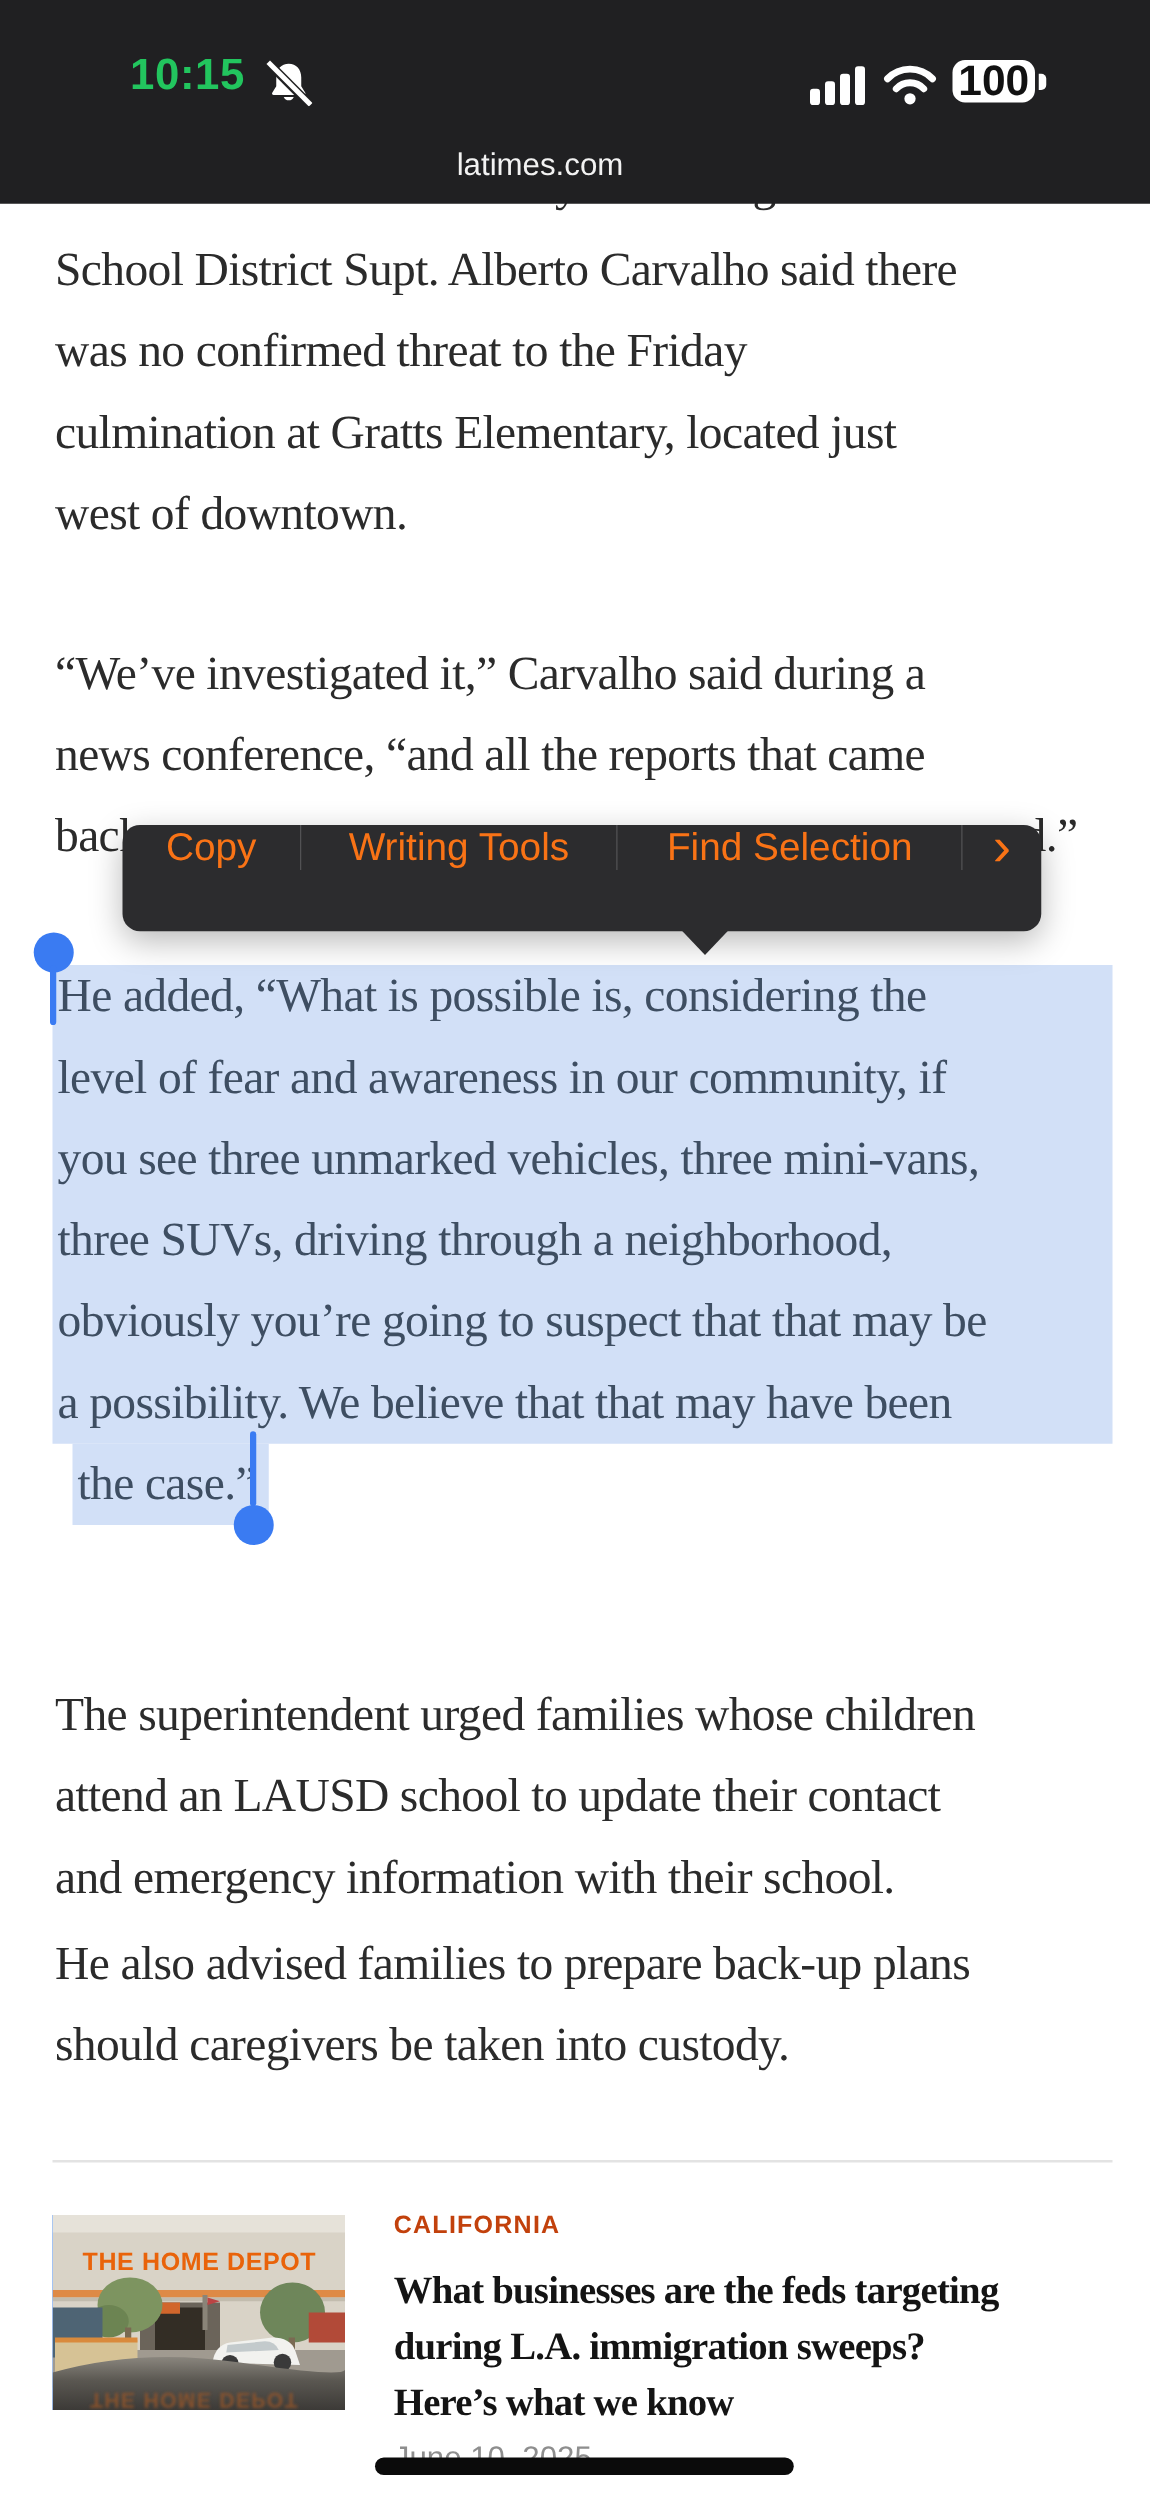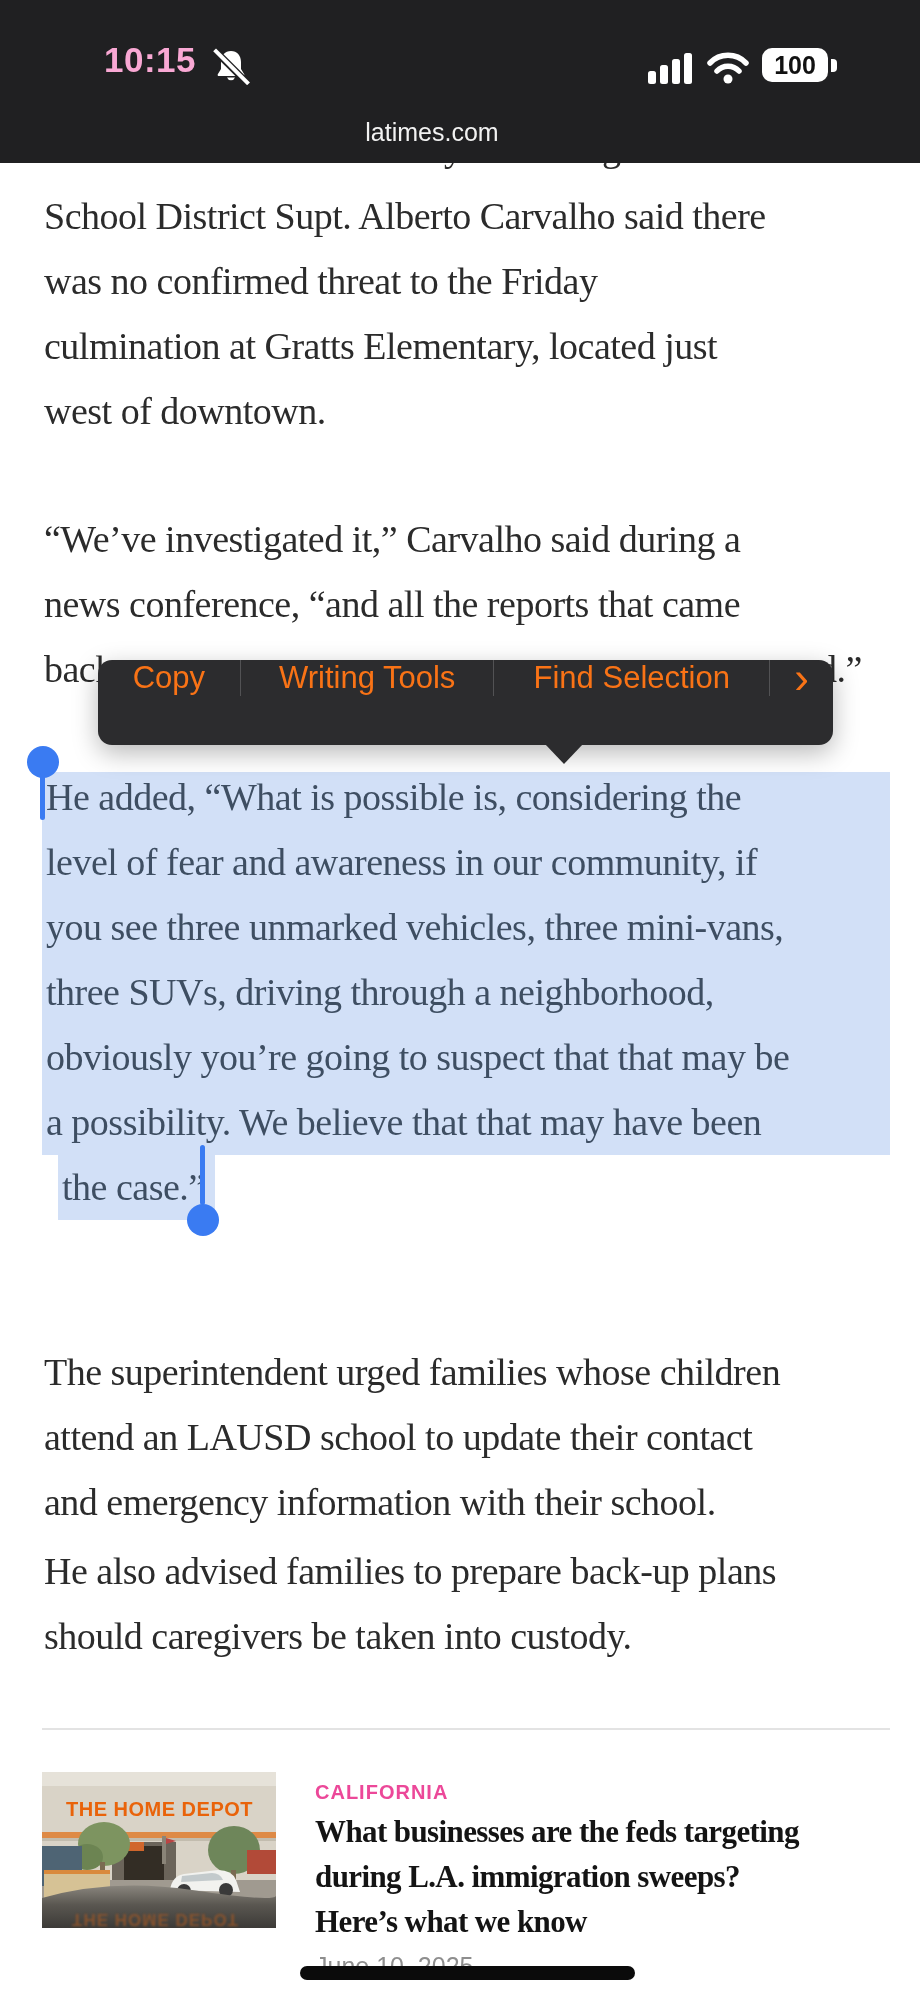--- a/index.html
+++ b/index.html
@@ -9,31 +9,31 @@
     font-family:"Liberation Serif","DejaVu Serif",serif;
   }
   
   .top-chrome{
     position:absolute;left:0;top:0;width:920px;height:163px;
     background:#202022;z-index:10;
   }
   .time{
     position:absolute;left:104px;top:40px;
     font-family:"Liberation Sans","DejaVu Sans",sans-serif;
-    font-size:35px;font-weight:700;color:#f9a8d4;letter-spacing:.5px;
+    font-size:35px;font-weight:700;color:#22c55e;letter-spacing:.5px;
   }
   .bell-icon{position:absolute;left:212px;top:47px;width:38px;height:38px;}
   .signal-icon{position:absolute;left:648px;top:52px;width:46px;height:32px;}
   .wifi-icon{position:absolute;left:706px;top:52px;width:44px;height:32px;}
   .battery{
     position:absolute;left:762px;top:48px;width:66px;height:34px;
     background:#ffffff;border-radius:10px;
     display:flex;align-items:center;justify-content:center;
     font-family:"Liberation Sans","DejaVu Sans",sans-serif;
-    font-size:25px;font-weight:700;color:#111;
+    font-size:34px;font-weight:700;color:#111;
   }
   .battery-nub{
     position:absolute;left:831px;top:59px;width:6px;height:13px;
     background:#ffffff;border-radius:0 4px 4px 0;
   }
   .url-text{
     position:absolute;left:0;top:118px;width:864px;text-align:center;
     font-family:"Liberation Sans","DejaVu Sans",sans-serif;
     font-size:25px;font-weight:500;color:#f2f2f2;
   }
@@ -96,21 +96,21 @@
   .article-divider{
     position:absolute;left:42px;top:1728px;width:848px;height:2px;background:#e3e3e3;
   }
   .card-thumb{
     position:absolute;left:42px;top:1772px;width:234px;height:156px;
     overflow:hidden;background:#3b82f6;
   }
   .card-kicker{
     position:absolute;left:315px;top:1769px;
     font-family:"Liberation Sans","DejaVu Sans",sans-serif;
-    font-size:20px;font-weight:700;letter-spacing:1px;color:#ec4899;margin-top:12px;
+    font-size:20px;font-weight:700;letter-spacing:1px;color:#c2410c;
   }
   .card-headline{
     position:absolute;left:315px;top:1809px;width:575px;
     font-size:31px;font-weight:700;line-height:45px;letter-spacing:-0.6px;color:#141414;
   }
   .card-headline .line{white-space:nowrap;}
   .card-date{
     position:absolute;left:315px;top:1952px;
     font-family:"Liberation Sans","DejaVu Sans",sans-serif;
     font-size:25px;color:#8e8e8e;z-index:5;

